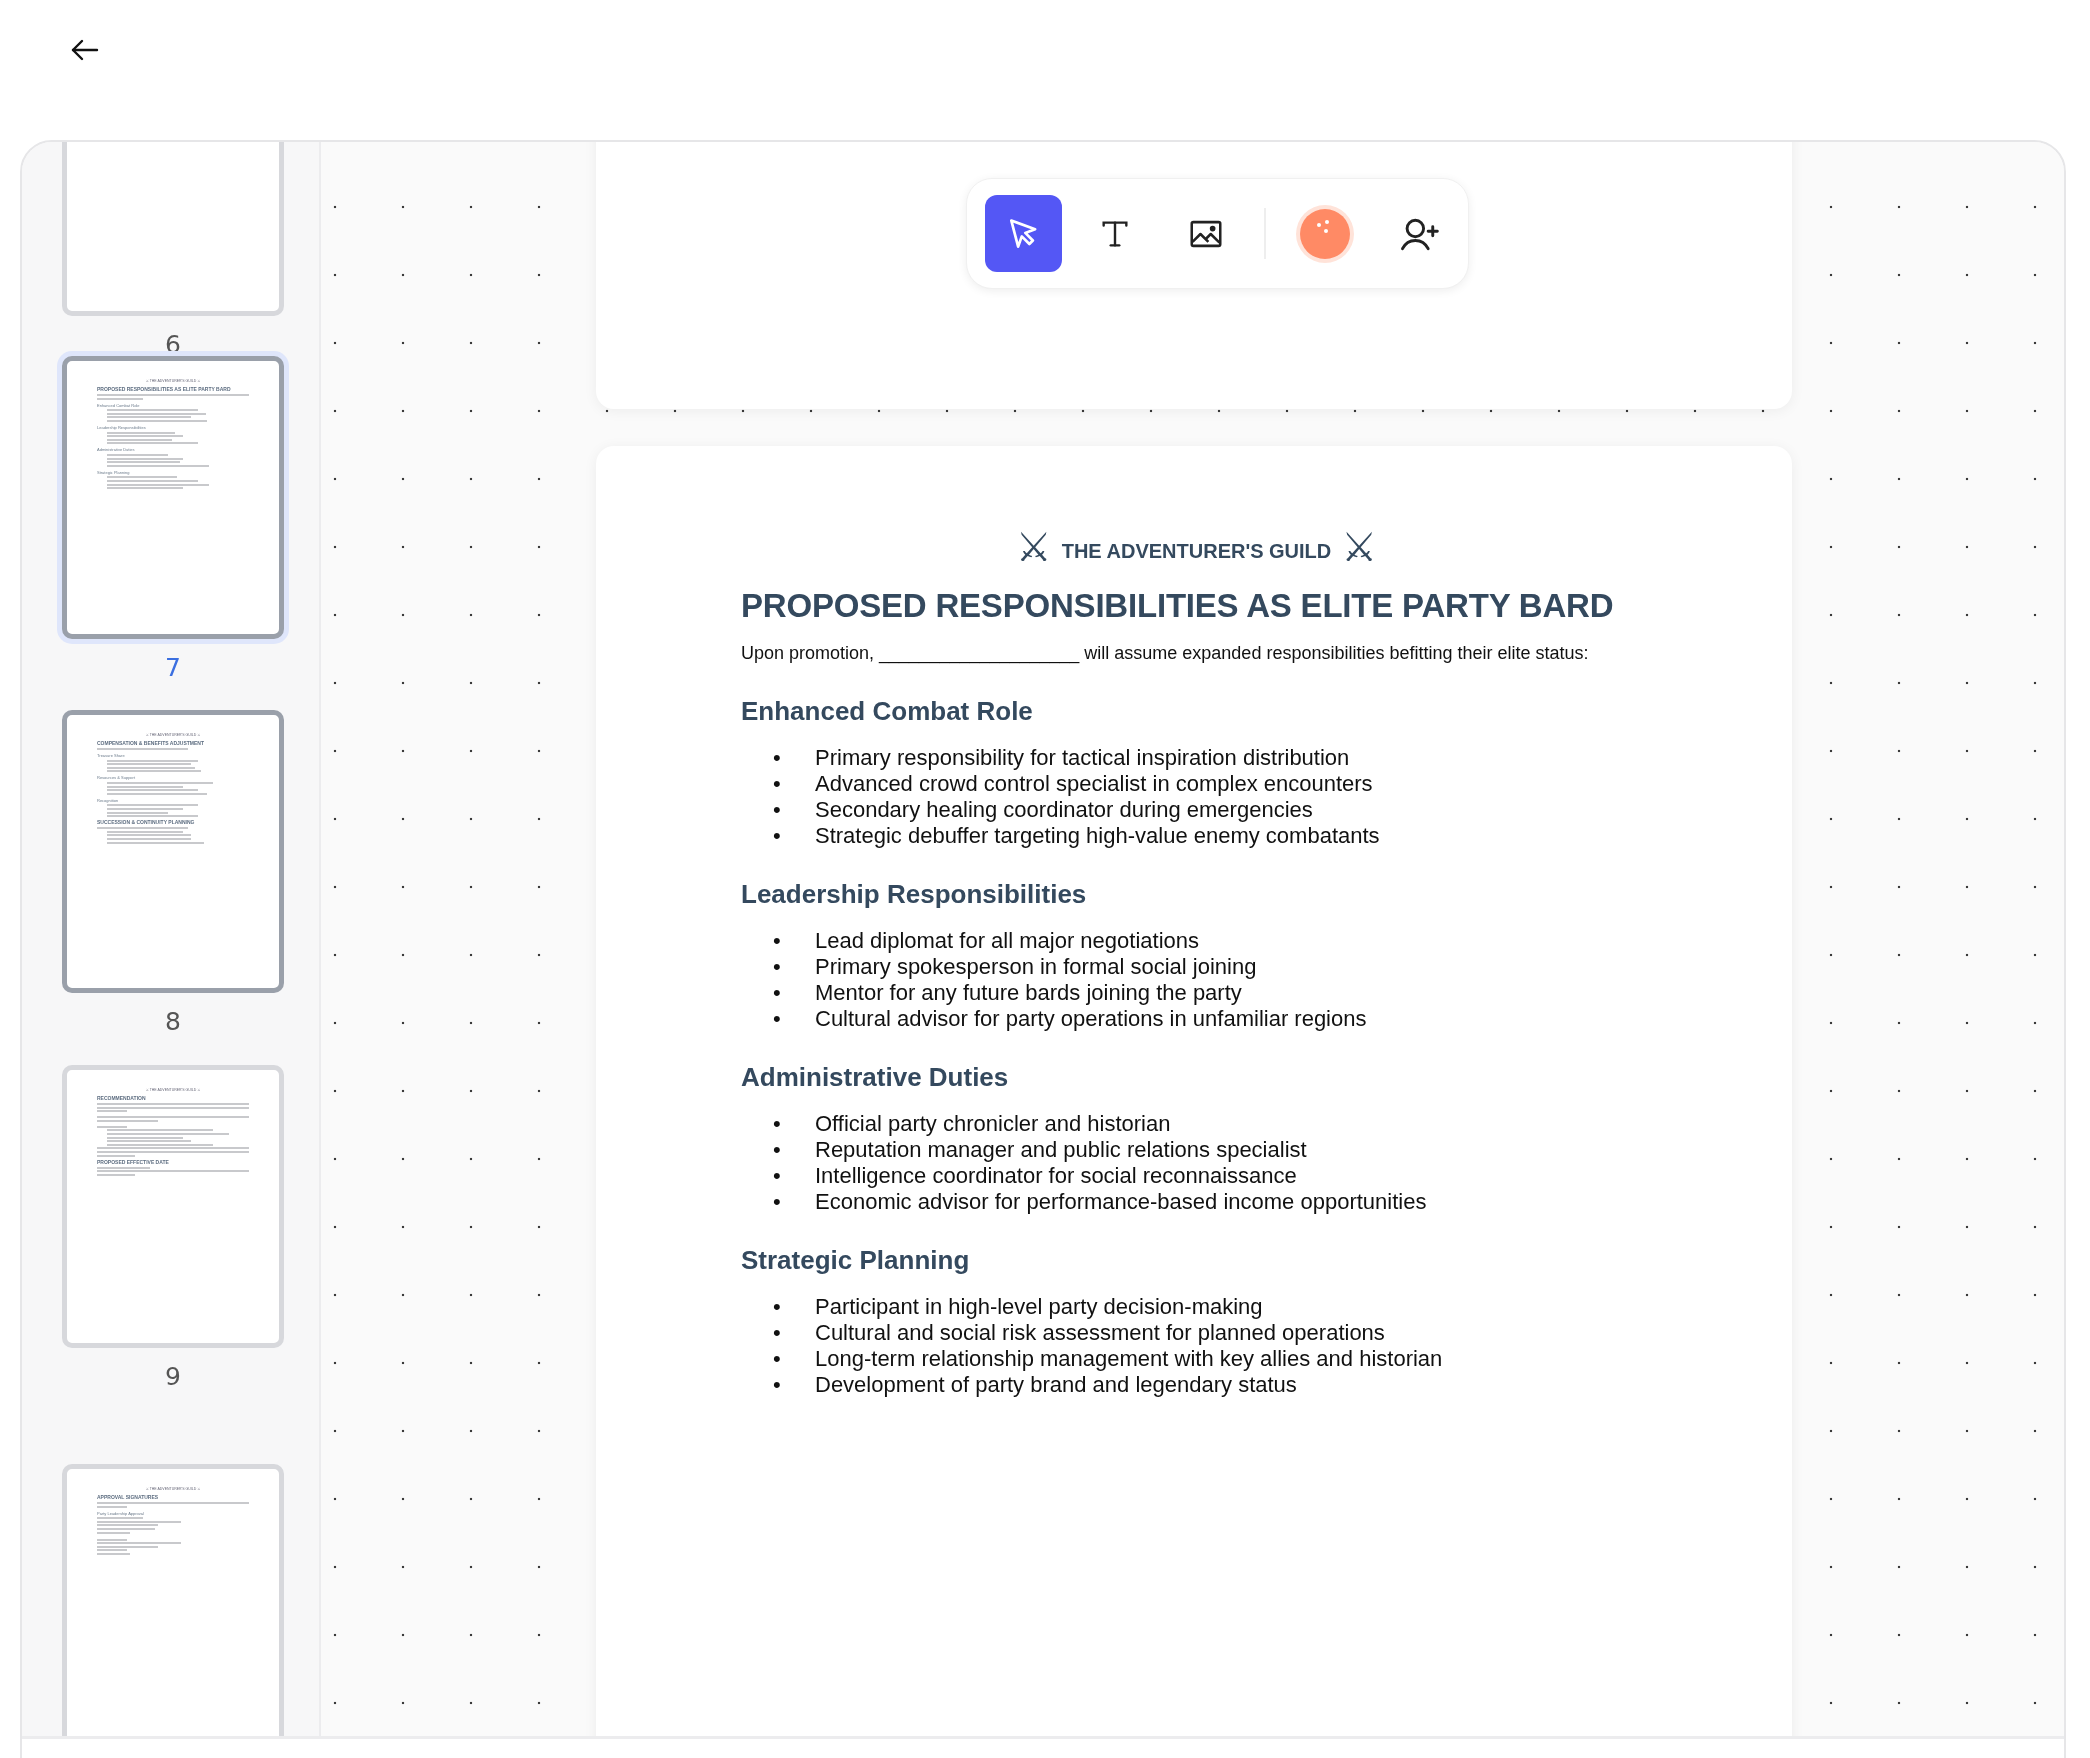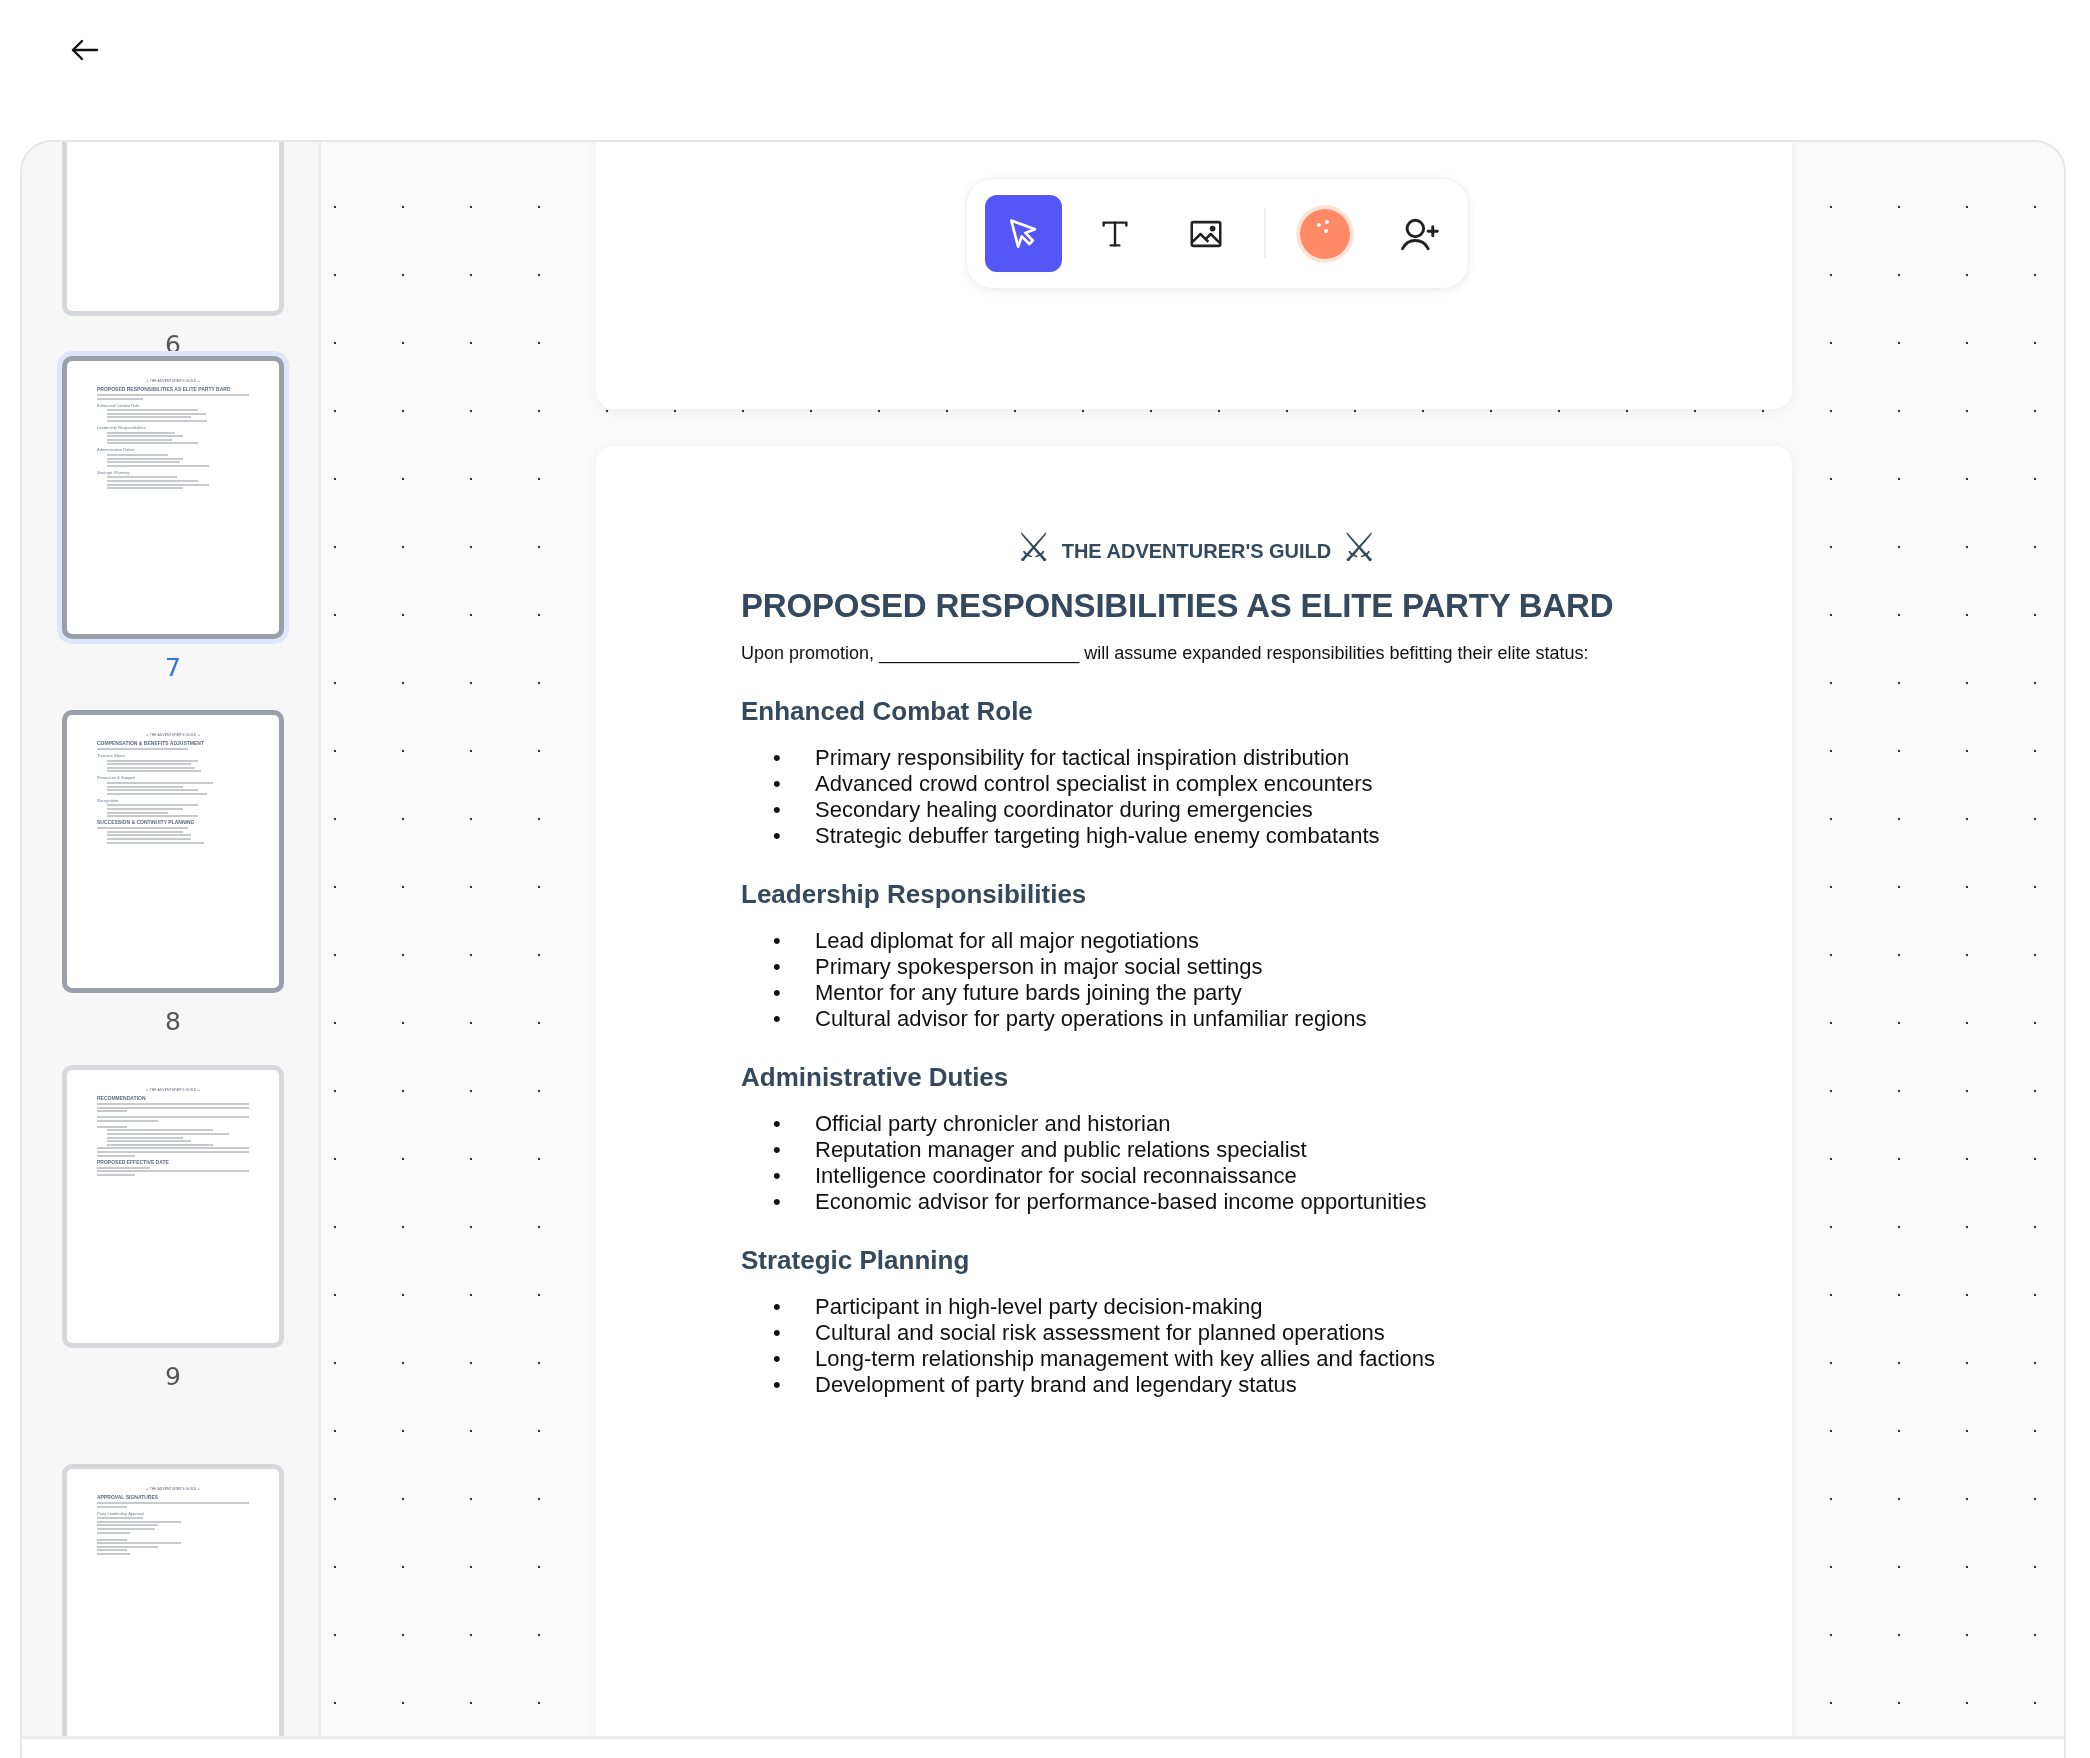--- a/index.html
+++ b/index.html
@@ -253,38 +253,38 @@
         <ul class="bullets">
           <li><span class="dot">•</span><span>Primary responsibility for tactical inspiration distribution</span></li>
           <li><span class="dot">•</span><span>Advanced crowd control specialist in complex encounters</span></li>
           <li><span class="dot">•</span><span>Secondary healing coordinator during emergencies</span></li>
           <li><span class="dot">•</span><span>Strategic debuffer targeting high-value enemy combatants</span></li>
         </ul>
 
         <div class="section-title">Leadership Responsibilities</div>
         <ul class="bullets">
           <li><span class="dot">•</span><span>Lead diplomat for all major negotiations</span></li>
-          <li><span class="dot">•</span><span>Primary spokesperson in major social settings</span></li>
+          <li><span class="dot">•</span><span>Primary spokesperson in formal social joining</span></li>
           <li><span class="dot">•</span><span>Mentor for any future bards joining the party</span></li>
           <li><span class="dot">•</span><span>Cultural advisor for party operations in unfamiliar regions</span></li>
         </ul>
 
         <div class="section-title">Administrative Duties</div>
         <ul class="bullets">
           <li><span class="dot">•</span><span>Official party chronicler and historian</span></li>
           <li><span class="dot">•</span><span>Reputation manager and public relations specialist</span></li>
           <li><span class="dot">•</span><span>Intelligence coordinator for social reconnaissance</span></li>
           <li><span class="dot">•</span><span>Economic advisor for performance-based income opportunities</span></li>
         </ul>
 
         <div class="section-title">Strategic Planning</div>
         <ul class="bullets">
           <li><span class="dot">•</span><span>Participant in high-level party decision-making</span></li>
           <li><span class="dot">•</span><span>Cultural and social risk assessment for planned operations</span></li>
-          <li><span class="dot">•</span><span>Long-term relationship management with key allies and factions</span></li>
+          <li><span class="dot">•</span><span>Long-term relationship management with key allies and historian</span></li>
           <li><span class="dot">•</span><span>Development of party brand and legendary status</span></li>
         </ul>
       </div>
     </div>
   </div>
 
   <div class="bottom-strip"></div>
 </div>
 
 

